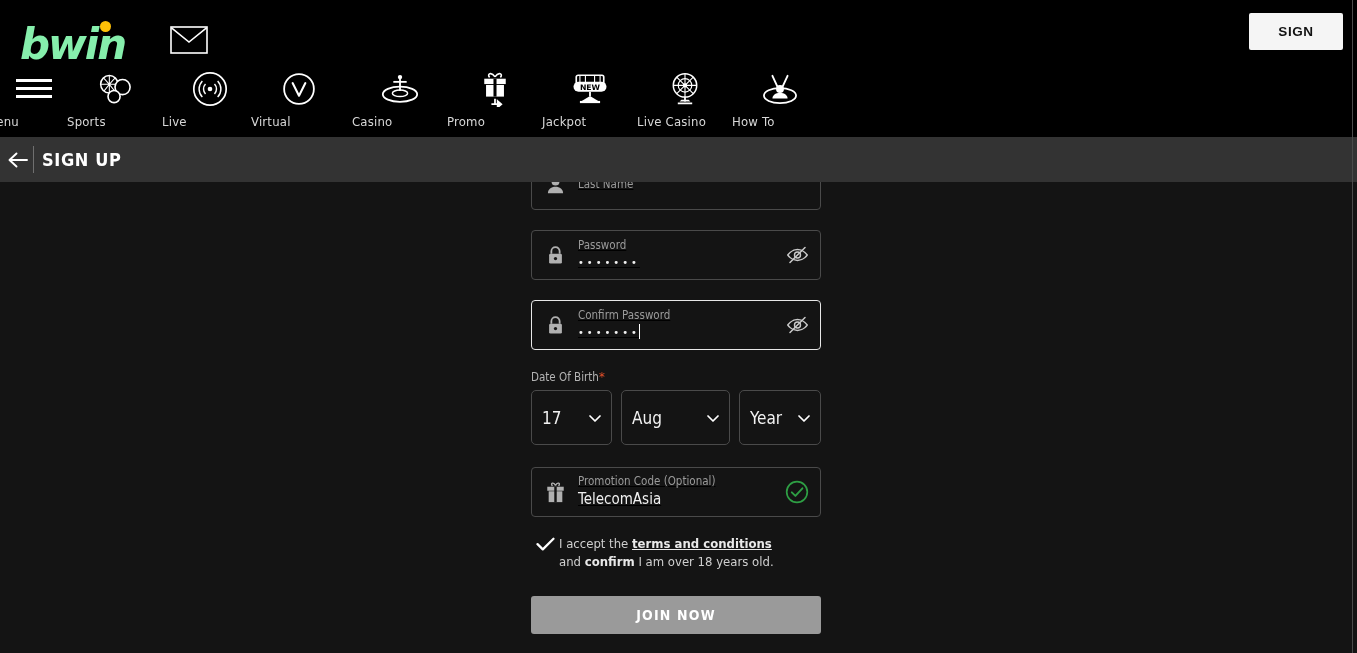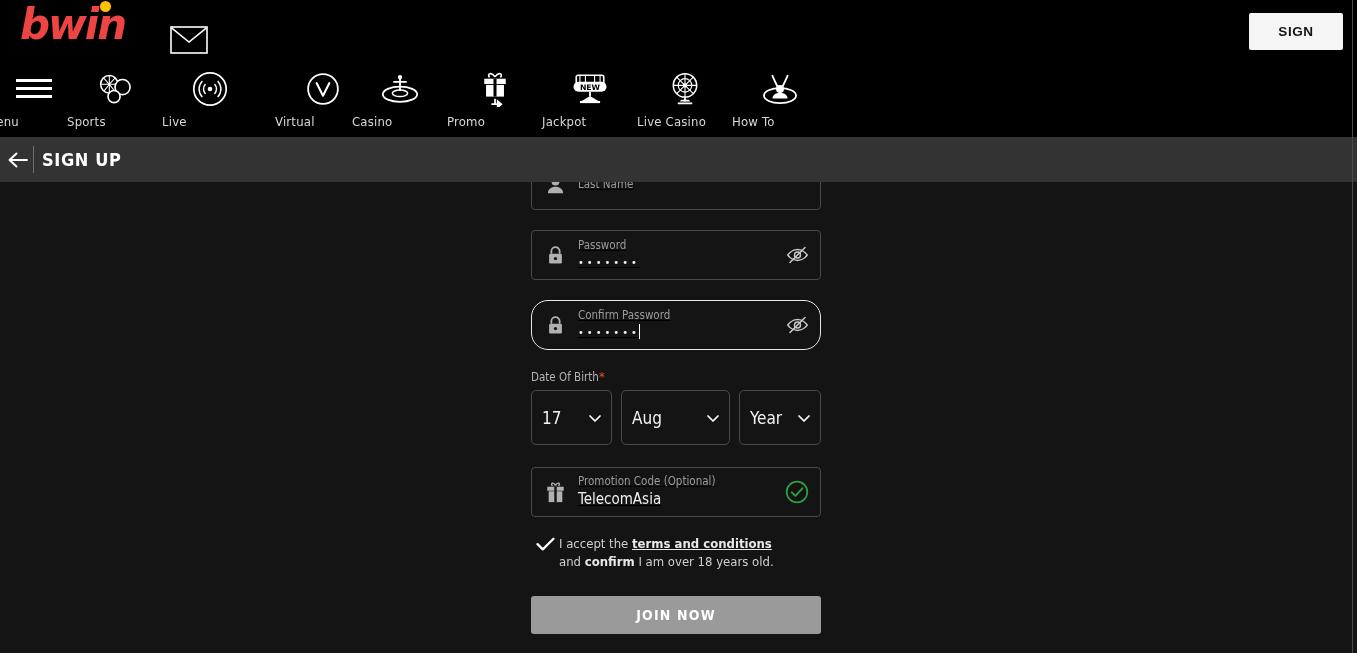--- a/index.html
+++ b/index.html
@@ -16,24 +16,24 @@
 
   
   .topbar {
     position: absolute; top: 0; left: 0; width: 1357px; height: 137px;
     background: #000000;
   }
   .brand-row {
     position: absolute; top: 0; left: 0; width: 1357px; height: 62px;
   }
   .logo {
-    position: absolute; left: 20px; top: 4px;
+    position: absolute; left: 20px; top: 24px;
     font-family: "DejaVu Sans", sans-serif;
     font-style: italic; font-weight: 700; font-size: 42px;
-    color: #ef4444; letter-spacing: -2px; line-height: 42px;
+    color: #86efac; letter-spacing: -2px; line-height: 42px;
   }
   .logo .dot {
     position: absolute; right: 14px; top: -3px;
     width: 11px; height: 11px; border-radius: 50%;
     background: #ffc107;
   }
   .mail-icon {
     position: absolute; left: 170px; top: 26px;
     width: 38px; height: 28px;
   }
@@ -231,21 +231,21 @@
           <svg viewBox="0 0 40 40" width="36" height="36">
             <circle cx="20" cy="20" r="18" fill="none" stroke="#fff" stroke-width="1.9"></circle>
             <circle cx="20" cy="20" r="2.6" fill="#fff"></circle>
             <path d="M15 14.5a8 8 0 0 0 0 11 M25 14.5a8 8 0 0 1 0 11" stroke="#fff" stroke-width="1.6" fill="none"></path>
             <path d="M11.5 11a13 13 0 0 0 0 18 M28.5 11a13 13 0 0 1 0 18" stroke="#fff" stroke-width="1.6" fill="none"></path>
           </svg>
         </div>
         <div class="lbl">Live</div>
       </div>
 
-      <div class="navitem" style="left:275px;">
+      <div class="navitem" style="left:251px;">
         <div class="ico">
           <svg viewBox="0 0 40 40" width="34" height="34">
             <circle cx="20" cy="20" r="17.5" fill="none" stroke="#fff" stroke-width="2.1"></circle>
             <path d="M12.5 13 L20 28 L27.5 13" stroke="#fff" stroke-width="2.4" fill="none" stroke-linecap="round" stroke-linejoin="round"></path>
           </svg>
         </div>
         <div class="lbl">Virtual</div>
       </div>
 
       <div class="navitem" style="left:352px;">
@@ -364,21 +364,21 @@
       <div class="faction">
         <svg viewBox="0 0 26 22" width="23" height="20">
           <path d="M2 11s4.2-6.2 11-6.2S24 11 24 11s-4.2 6.2-11 6.2S2 11 2 11z" fill="none" stroke="#c8c8c8" stroke-width="1.6"></path>
           <circle cx="13" cy="11" r="3.4" fill="none" stroke="#c8c8c8" stroke-width="1.6"></circle>
           <path d="M4.5 19.5L21.5 2.5" stroke="#c8c8c8" stroke-width="1.7" stroke-linecap="round"></path>
         </svg>
       </div>
     </div>
 
     
-    <div class="field focused" style="margin-top:20px;border-radius:17px;">
+    <div class="field focused" style="margin-top:20px;">
       <div class="fico">
         <svg viewBox="0 0 22 24" width="19" height="21">
           <path d="M6.2 10V7.2a4.8 4.8 0 0 1 9.6 0V10" fill="none" stroke="#b0b0b0" stroke-width="2.1"></path>
           <rect x="3.6" y="10" width="14.8" height="11.4" rx="1.6" fill="#b0b0b0"></rect>
           <circle cx="11" cy="15.6" r="1.9" fill="#141414"></circle>
         </svg>
       </div>
       <div class="fbody">
         <div class="flabel">Confirm Password</div>
         <div class="fvalue dots"><span>•••••••</span><span class="caret"></span></div>

